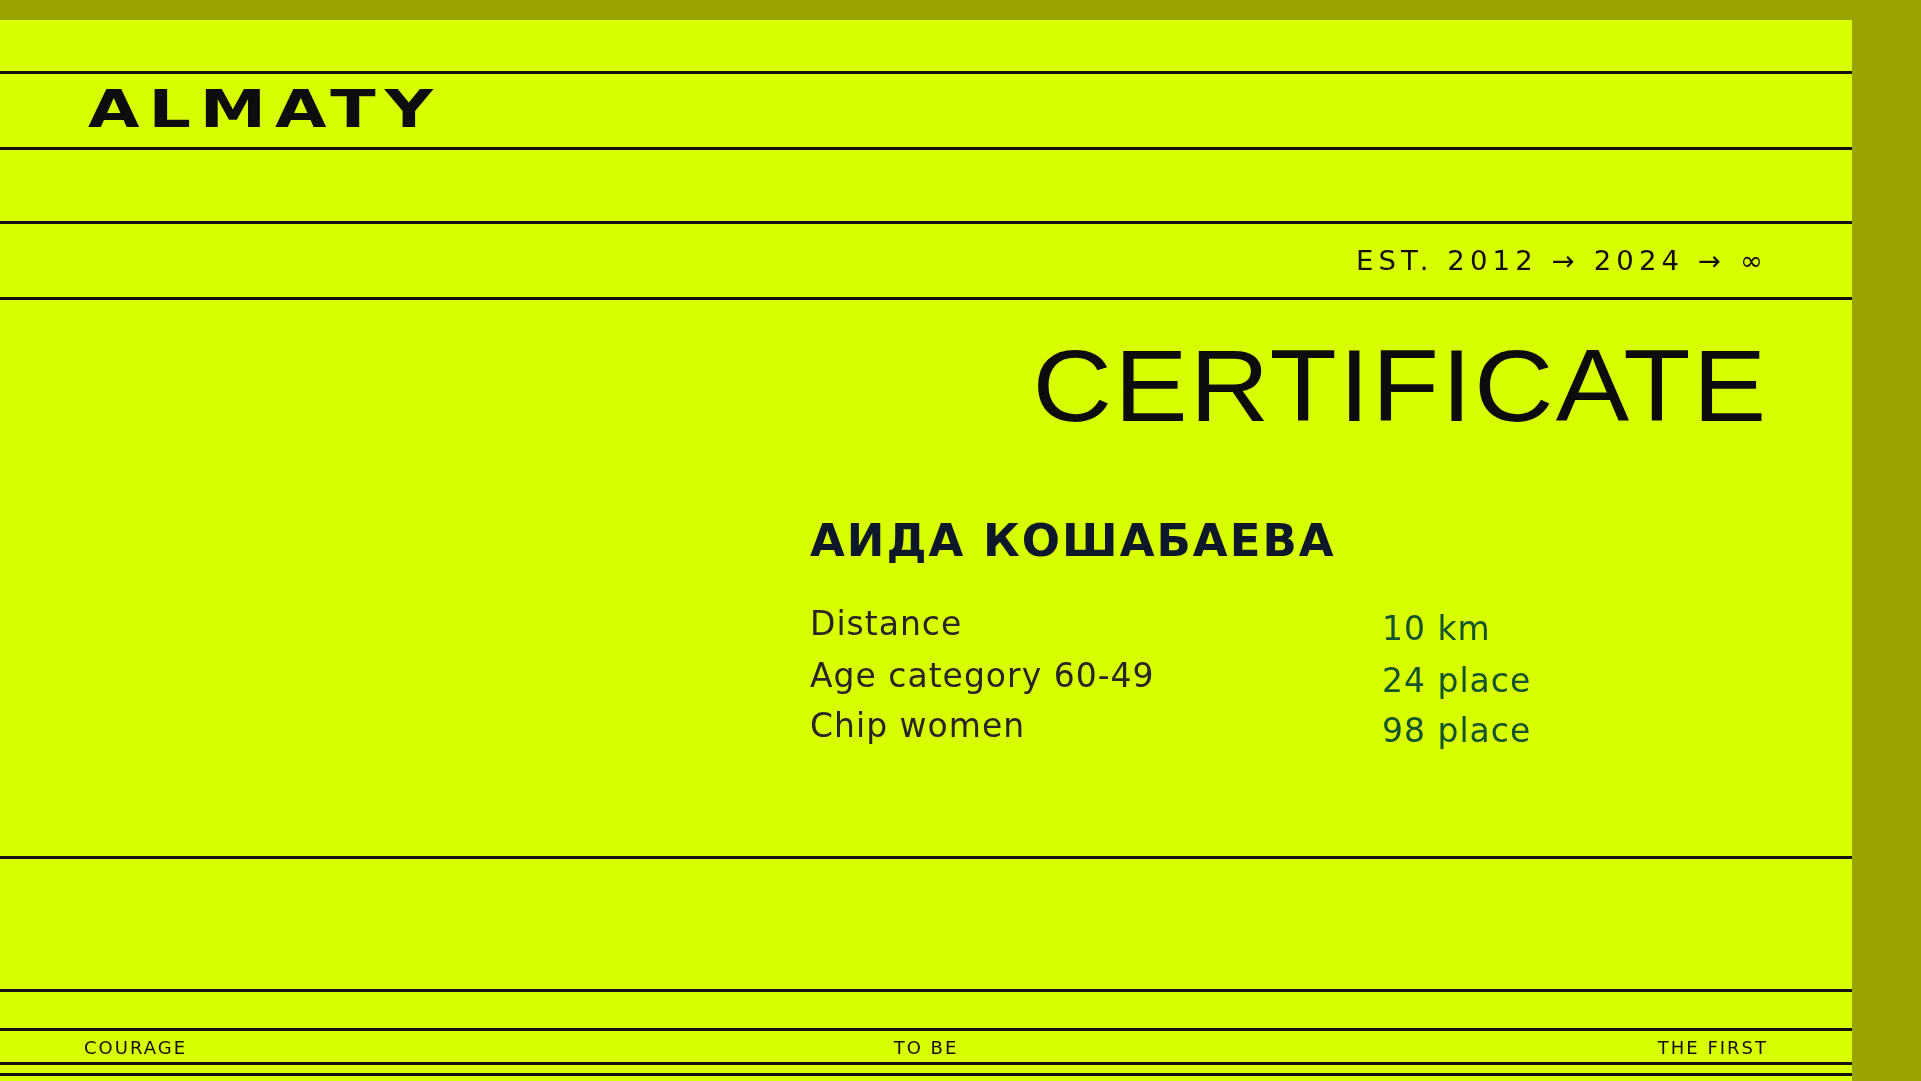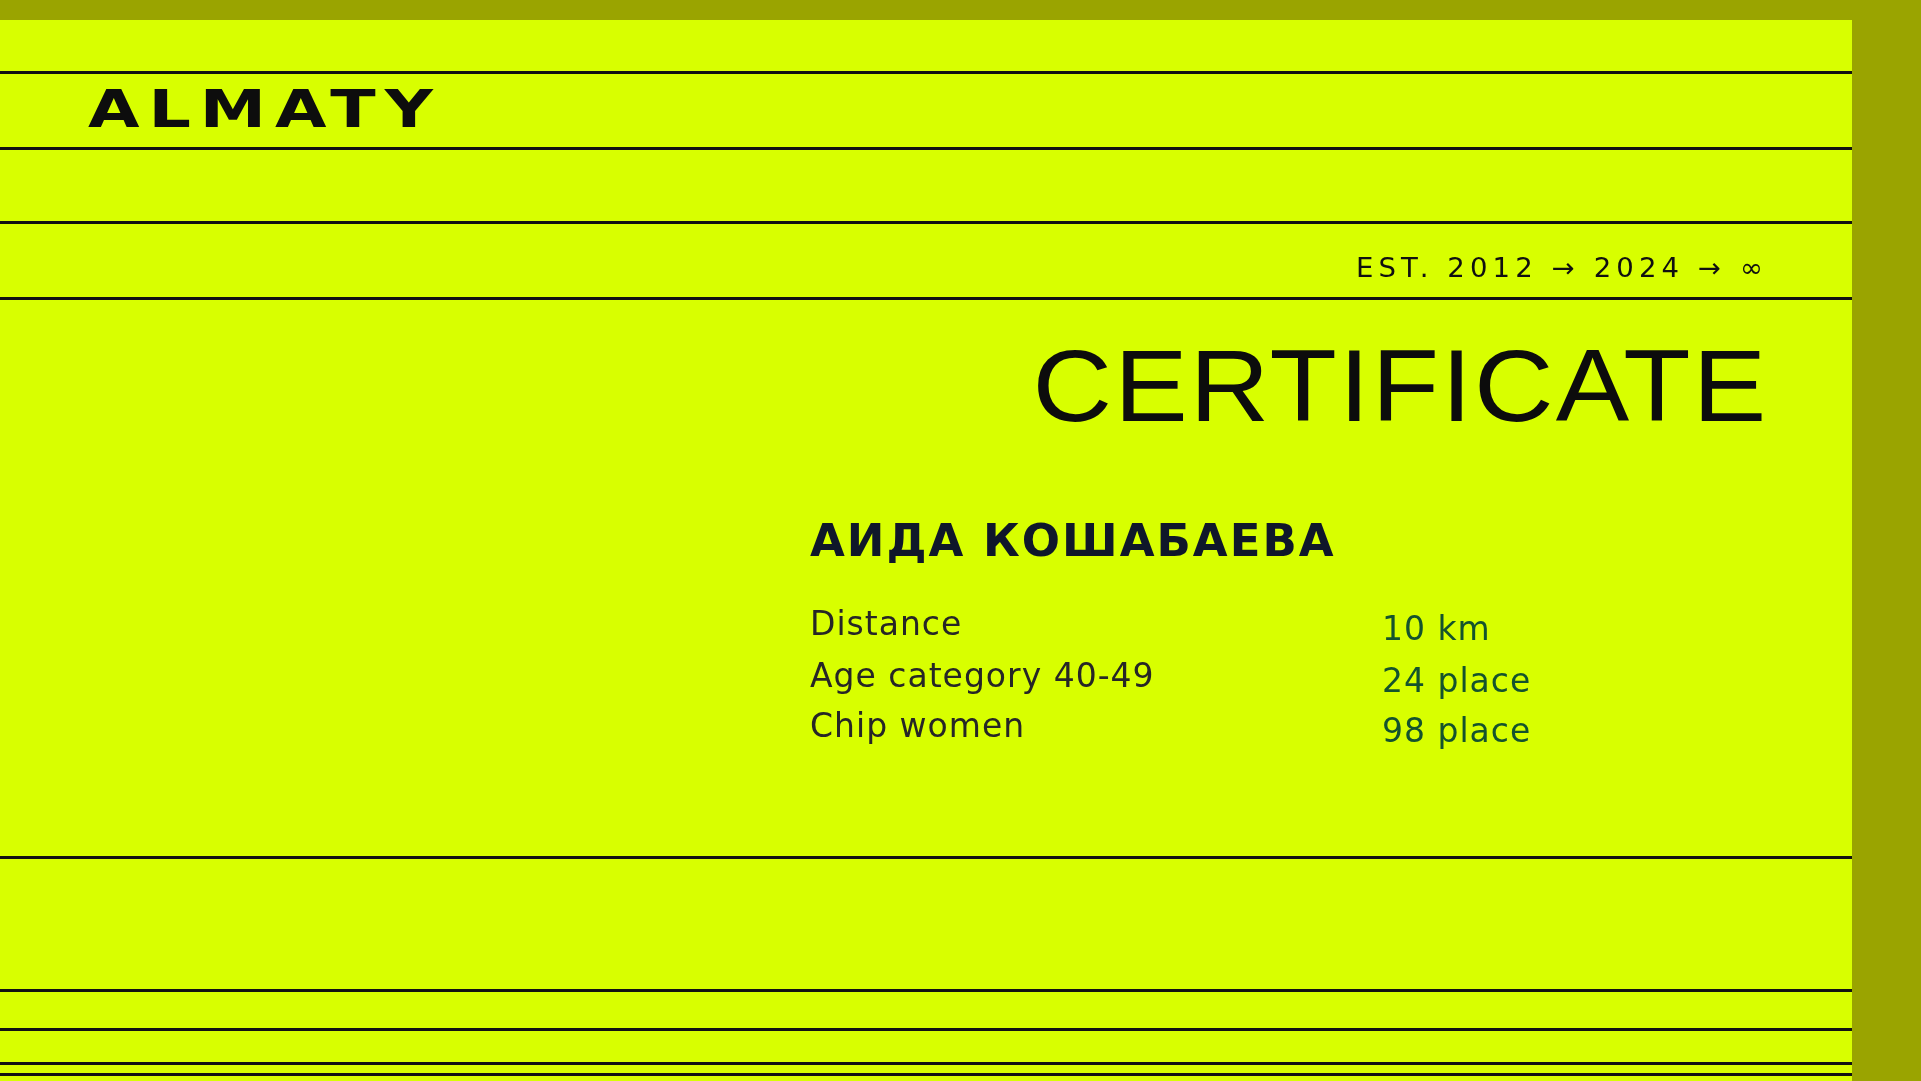--- a/index.html
+++ b/index.html
@@ -71,34 +71,34 @@
   <div class="hline" style="top:1008px"></div>
   <div class="hline" style="top:1042px"></div>
   <div class="hline" style="top:1053px"></div>
   <div class="hline" style="top:1077px;height:4px"></div>
 
   <div class="band" style="top:51px;height:76px">
     <div class="brand-city">ALMATY</div>
   </div>
 
 
-  <div class="band" style="top:209px;height:76px">
+  <div class="band" style="top:202px;height:76px">
     <div class="brand-est">EST. 2012 → 2024 → ∞</div>
   </div>
 
   <div class="cert-title">CERTIFICATE</div>
 
   <div class="recipient">АИДА КОШАБАЕВА</div>
 
   <div class="stat-row" style="top:584px">
     <span class="lbl">Distance</span>
     <span class="val">10 km</span>
   </div>
   <div class="stat-row" style="top:636px">
-    <span class="lbl">Age category 40-49</span>
+    <span class="lbl">Age category 60-49</span>
     <span class="val">24 place</span>
   </div>
   <div class="stat-row" style="top:686px">
     <span class="lbl">Chip women</span>
     <span class="val">98 place</span>
   </div>
 
   <div class="sponsor-strip">
 
     
@@ -115,14 +115,19 @@
     
     
 
     
     
 
     
     
   </div>
 
+  <div class="slogan-row">
+    <span class="sl-left">COURAGE</span>
+    <span class="sl-center">TO BE</span>
+    <span class="sl-right">THE FIRST</span>
+  </div>
 
 </div>
 
 </body></html>

